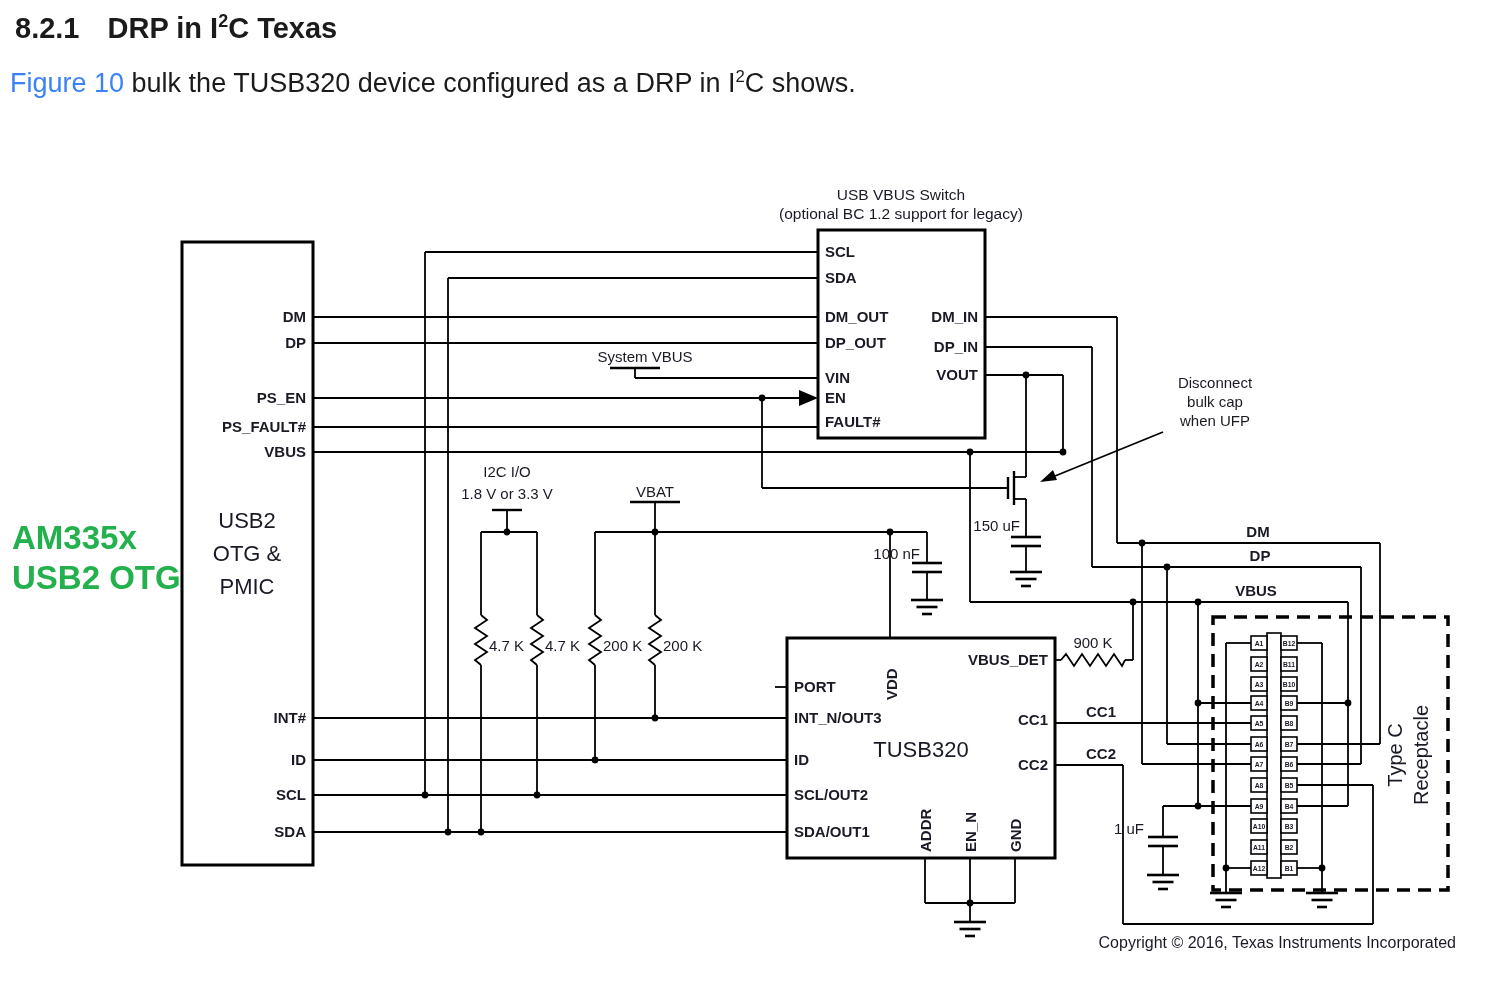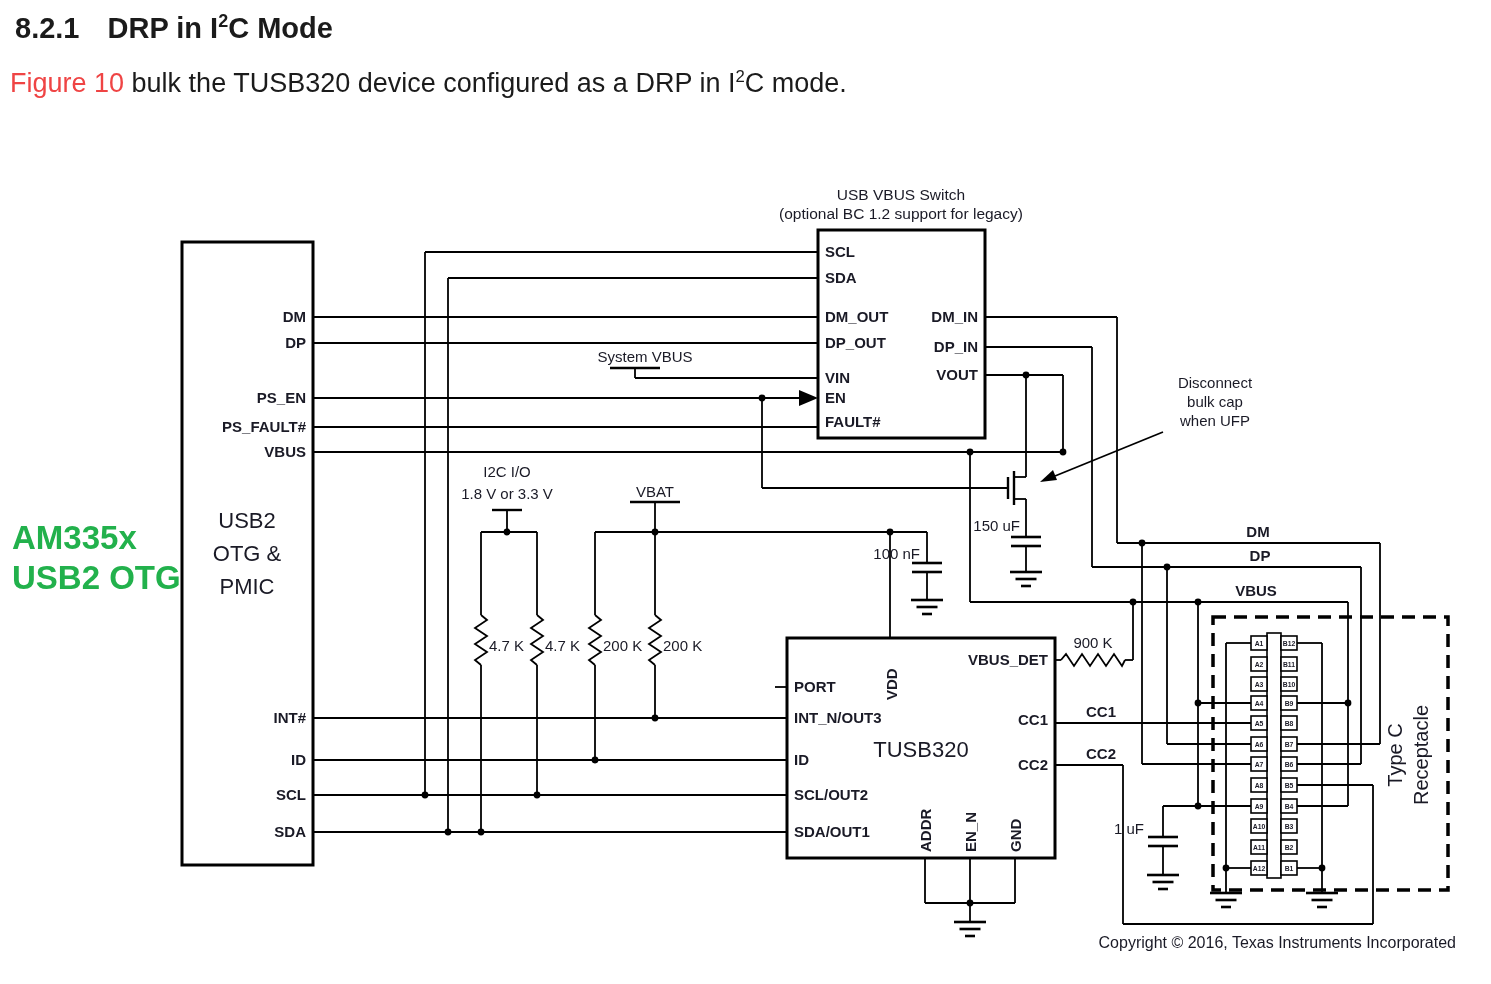--- a/index.html
+++ b/index.html
@@ -1,46 +1,46 @@
 <!DOCTYPE html>
 <html><head>
 <meta charset="utf-8">
 <style>
   html,body{margin:0;padding:0;background:#ffffff;}
   .page{position:relative;width:1491px;height:984px;background:#ffffff;overflow:hidden;
         font-family:"Liberation Sans", sans-serif;color:#1b1b1b;}
   .heading{position:absolute;top:11px;left:15px;font-size:29px;font-weight:bold;color:#1b1b1b;}
   .heading .secnum{margin-right:28px;margin-top:48px;}
   .intro{position:absolute;top:67px;left:10px;font-size:27px;color:#1b1b1b;}
-  .intro .figlink{color:#ef4444;text-align:center;}
+  .intro .figlink{color:#3b82f6;text-align:center;}
   sup{font-size:62%;}
   svg{position:absolute;top:0;left:0;}
   svg text{font-family:"Liberation Sans", sans-serif;fill:#1a1a26;}
   .pin{font-size:15px;font-weight:bold;}
   .net{font-size:15px;font-weight:bold;}
   .blk{font-size:22px;}
   .swtitle{font-size:15.5px;}
   .val{font-size:15px;}
   .ann{font-size:15px;}
   .rcp{font-size:6.8px;font-weight:bold;}
   .rot{font-size:20px;}
   .green{font-size:33px;font-weight:bold;fill:#22b14c;}
   .copy{font-size:16px;}
 </style>
 </head>
 <body>
 
 <div class="page">
 
   <div class="heading">
-    <span class="secnum">8.2.1</span><span>DRP in I</span><sup>2</sup><span>C Mode</span>
+    <span class="secnum">8.2.1</span><span>DRP in I</span><sup>2</sup><span>C Texas</span>
   </div>
 
   <div class="intro">
-    <span class="figlink">Figure 10</span><span> bulk the TUSB320 device configured as a DRP in I</span><sup>2</sup><span>C mode.</span>
+    <span class="figlink">Figure 10</span><span> bulk the TUSB320 device configured as a DRP in I</span><sup>2</sup><span>C shows.</span>
   </div>
 
   <svg width="1491" height="984" viewBox="0 0 1491 984">
     <defs>
       <g id="gnd" stroke="#000" stroke-width="2.6">
         <line x1="-16" y1="0" x2="16" y2="0"></line>
         <line x1="-10.5" y1="7" x2="10.5" y2="7"></line>
         <line x1="-5" y1="14" x2="5" y2="14"></line>
       </g>
     </defs>

